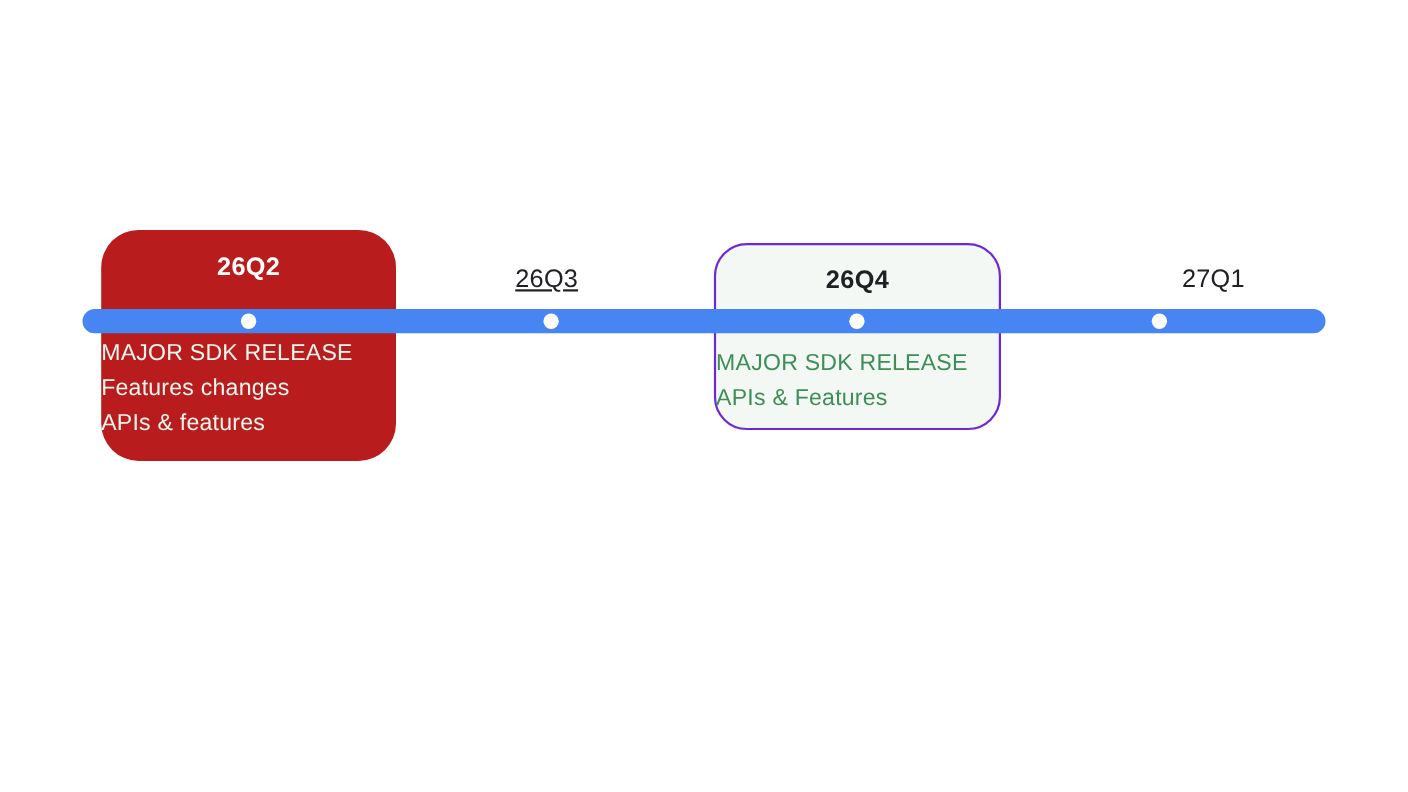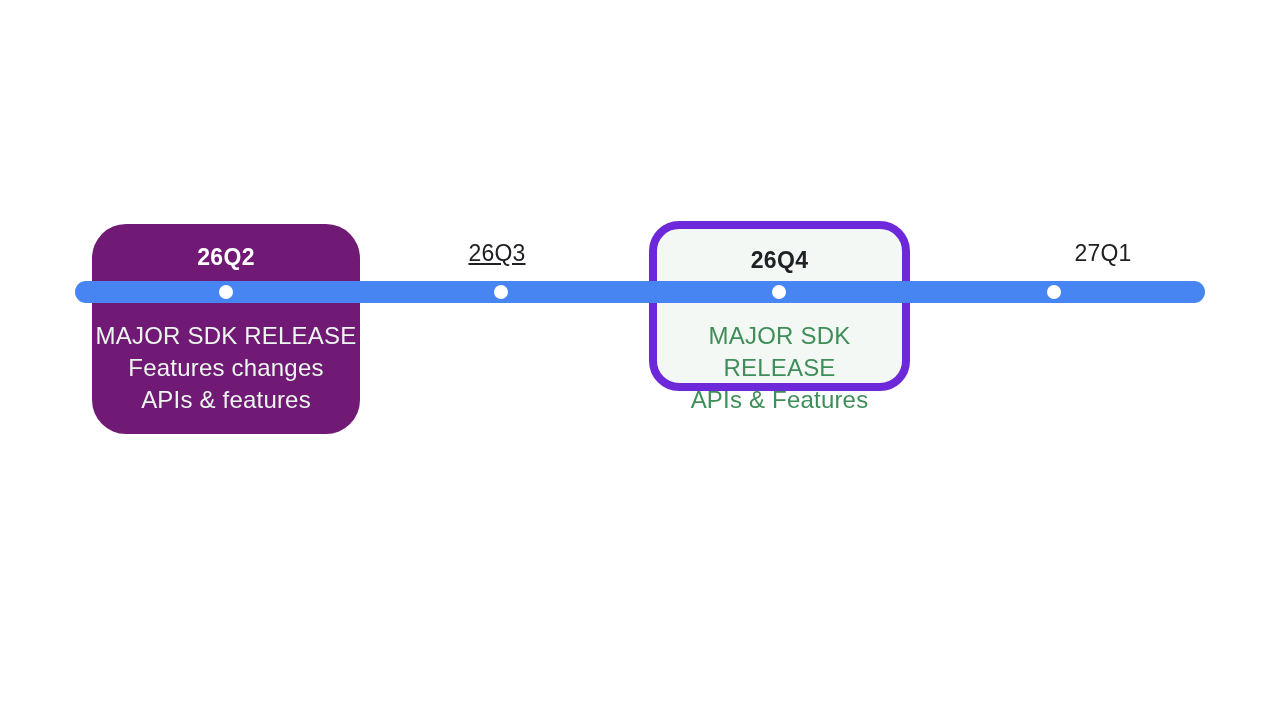--- a/index.html
+++ b/index.html
@@ -59,34 +59,34 @@
   .q-label-3 { left: 1033px; }
 
   
   .card {
     position: absolute;
     z-index: 1;
     box-sizing: border-box;
   }
   .card-major {
     left: 92px;
-    top: 224px;
+    top: 209px;
     width: 268px;
     height: 210px;
     border-radius: 34px;
-    background: #701a75;
+    background: #b91c1c;
   }
   .card-minor {
     left: 649px;
     top: 221px;
     width: 261px;
     height: 170px;
     border-radius: 30px;
     background: #F4F8F4;
-    border: 8px solid #6d28d9;
+    border: 2px solid #6d28d9;
   }
 
   .card-title {
     position: absolute;
     left: 0;
     width: 100%;
     text-align: center;
     font-weight: bold;
     font-size: 23px;
     line-height: 28px;
@@ -98,22 +98,21 @@
   }
   .card-minor .card-title {
     top: 17px;
     color: #202124;
   }
 
   .card-body {
     position: absolute;
     left: 0;
     width: 100%;
-    text-align: center;
-    font-size: 24px;
+    font-size: 21px;
     line-height: 32px;
     letter-spacing: 0.2px;
   }
   .card-major .card-body {
     top: 96px;
     color: #EDF6EE;
   }
   .card-minor .card-body {
     top: 91px;
     color: #3E8E58;

